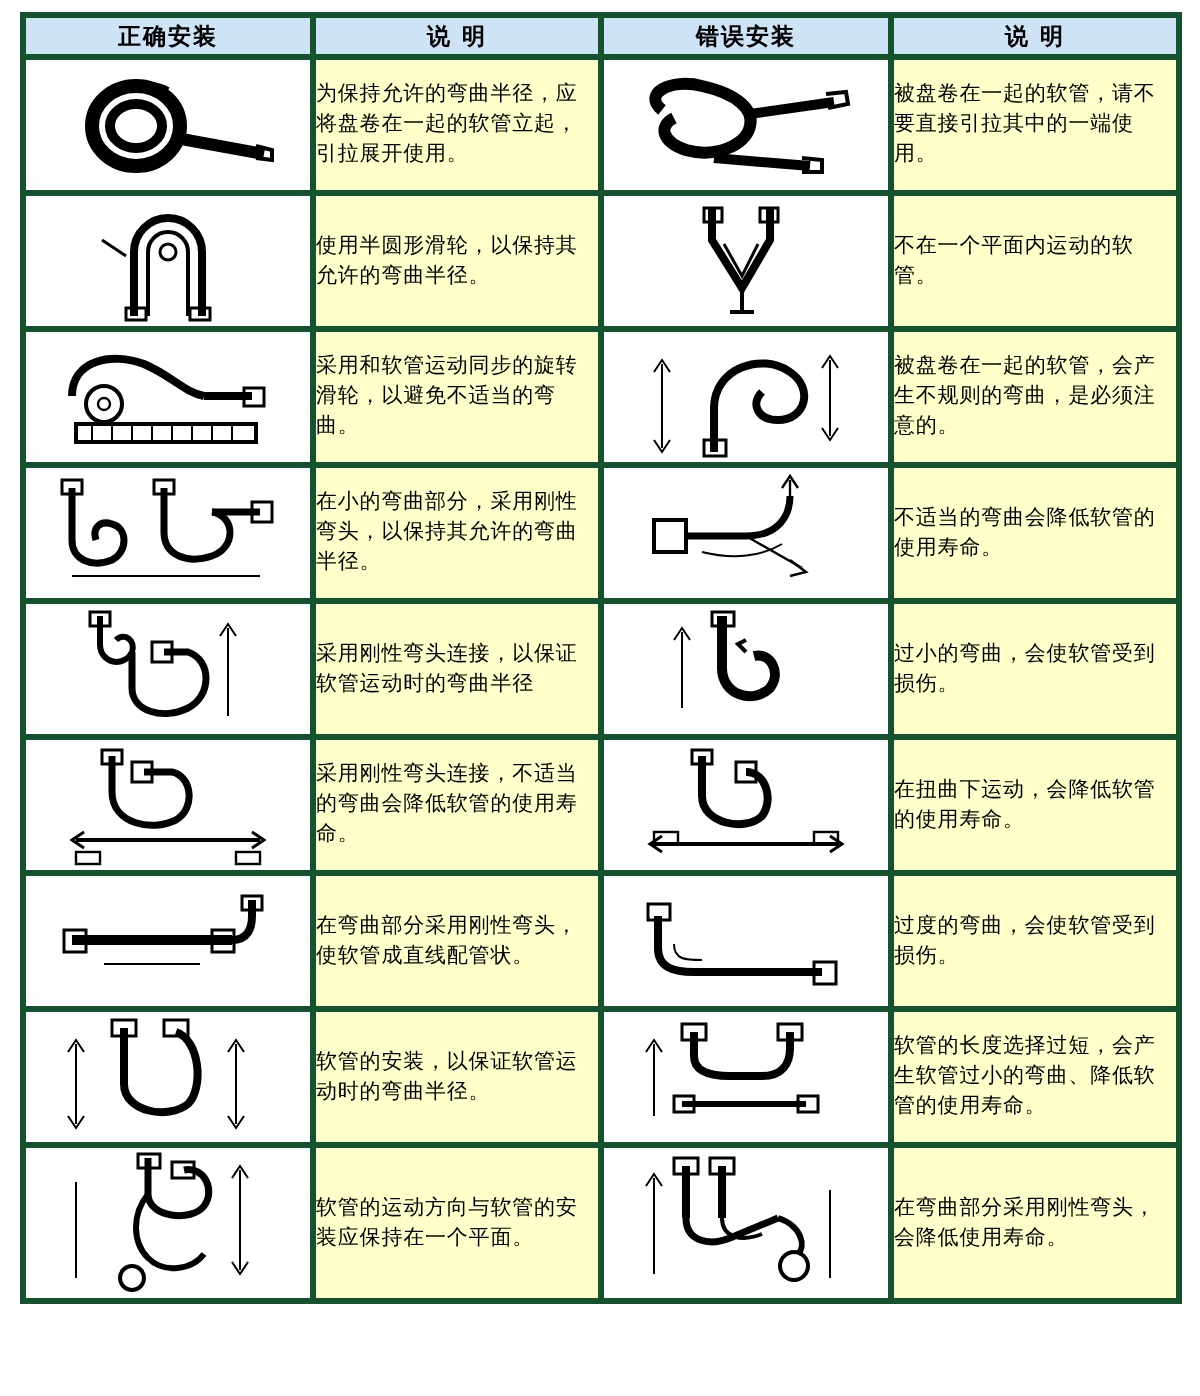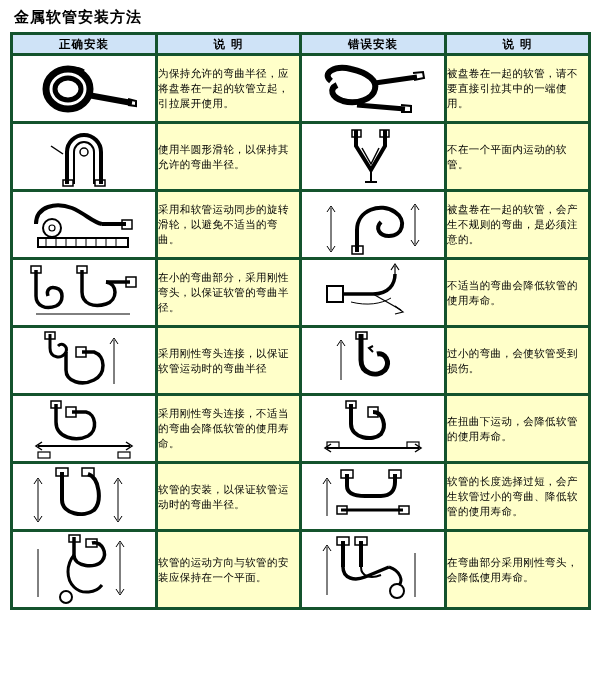--- a/index.html
+++ b/index.html
@@ -59,21 +59,20 @@
     letter-spacing: 0.4px;
   }
   svg { display: block; margin: 0 auto; }
   .ln { fill: none; stroke: #000; }
 </style>
 </head>
 <body>
 
 <div id="page">
 
-  <div id="title">金属软管安装方法</div>
 
   <table class="grid">
     <colgroup>
       <col style="width:145px">
       <col style="width:144px">
       <col style="width:145px">
       <col style="width:144px">
     </colgroup>
     <thead>
       <tr>
@@ -166,21 +165,21 @@
           <svg width="125" height="62" viewBox="0 0 125 62">
             <path class="ln" d="M14 8 L14 34 C14 44 24 48 34 44 C42 40 42 28 34 26 C28 24 24 28 26 34" stroke-width="3.5"></path>
             <path class="ln" d="M60 8 L60 30 C60 42 72 46 84 42 C96 38 96 22 84 20" stroke-width="3.5"></path>
             <path class="ln" d="M84 20 L108 20" stroke-width="3.5"></path>
             <rect class="ln" x="9" y="4" width="10" height="7" stroke-width="1.5"></rect>
             <rect class="ln" x="55" y="4" width="10" height="7" stroke-width="1.5"></rect>
             <rect class="ln" x="104" y="15" width="10" height="10" stroke-width="1.5"></rect>
             <path class="ln" d="M14 52 L108 52" stroke-width="1"></path>
           </svg>
         </td>
-        <td class="txt-cell">在小的弯曲部分，采用刚性弯头，以保证软管的弯曲半径。</td>
+        <td class="txt-cell">在小的弯曲部分，采用刚性弯头，以保持其允许的弯曲半径。</td>
         <td class="img-cell">
           <svg width="125" height="62" viewBox="0 0 125 62">
             <rect class="ln" x="16" y="24" width="16" height="16" stroke-width="2"></rect>
             <path class="ln" d="M32 32 L62 32 C78 32 84 22 84 12" stroke-width="3.5"></path>
             <path class="ln" d="M62 32 L90 48" stroke-width="1.2"></path>
             <path class="ln" d="M84 44 L92 50 L84 52" stroke-width="1.2"></path>
             <path class="ln" d="M84 12 L84 4" stroke-width="1.2"></path>
             <path class="ln" d="M80 8 L84 2 L88 8" stroke-width="1.2"></path>
             <path class="ln" d="M40 40 C56 44 70 42 80 36" stroke-width="1"></path>
           </svg>
@@ -234,20 +233,42 @@
             <path class="ln" d="M16 50 L108 50" stroke-width="2"></path>
             <path class="ln" d="M20 46 L14 50 L20 54" stroke-width="1.5"></path>
             <path class="ln" d="M104 46 L110 50 L104 54" stroke-width="1.5"></path>
             <rect class="ln" x="16" y="44" width="12" height="6" stroke-width="1.2"></rect>
             <rect class="ln" x="96" y="44" width="12" height="6" stroke-width="1.2"></rect>
           </svg>
         </td>
         <td class="txt-cell">在扭曲下运动，会降低软管的使用寿命。</td>
       </tr>
 
+      <tr>
+        <td class="img-cell">
+          <svg width="125" height="50" viewBox="0 0 125 50">
+            <path class="ln" d="M14 24 L94 24" stroke-width="5"></path>
+            <path class="ln" d="M94 24 C102 24 104 18 104 12 L104 4" stroke-width="4"></path>
+            <rect class="ln" x="10" y="19" width="11" height="11" stroke-width="1.5"></rect>
+            <rect class="ln" x="84" y="19" width="11" height="11" stroke-width="1.5"></rect>
+            <rect class="ln" x="99" y="2" width="10" height="7" stroke-width="1.5"></rect>
+            <path class="ln" d="M30 36 L78 36" stroke-width="1"></path>
+          </svg>
+        </td>
+        <td class="txt-cell">在弯曲部分采用刚性弯头，使软管成直线配管状。</td>
+        <td class="img-cell">
+          <svg width="125" height="50" viewBox="0 0 125 50">
+            <path class="ln" d="M18 12 L18 28 C18 38 26 40 36 40 L100 40" stroke-width="4"></path>
+            <rect class="ln" x="13" y="6" width="11" height="8" stroke-width="1.5"></rect>
+            <rect class="ln" x="96" y="35" width="11" height="11" stroke-width="1.5"></rect>
+            <path class="ln" d="M26 26 C26 34 32 34 40 34" stroke-width="1"></path>
+          </svg>
+        </td>
+        <td class="txt-cell">过度的弯曲，会使软管受到损伤。</td>
+      </tr>
 
       <tr>
         <td class="img-cell">
           <svg width="125" height="62" viewBox="0 0 125 62">
             <path class="ln" d="M40 6 L40 34 C40 48 62 52 72 44 C80 36 78 12 66 8" stroke-width="4"></path>
             <rect class="ln" x="34" y="2" width="12" height="8" stroke-width="1.5"></rect>
             <rect class="ln" x="60" y="2" width="12" height="8" stroke-width="1.5"></rect>
             <path class="ln" d="M16 14 L16 54" stroke-width="1"></path>
             <path class="ln" d="M12 18 L16 12 L20 18" stroke-width="1"></path>
             <path class="ln" d="M12 50 L16 56 L20 50" stroke-width="1"></path>

